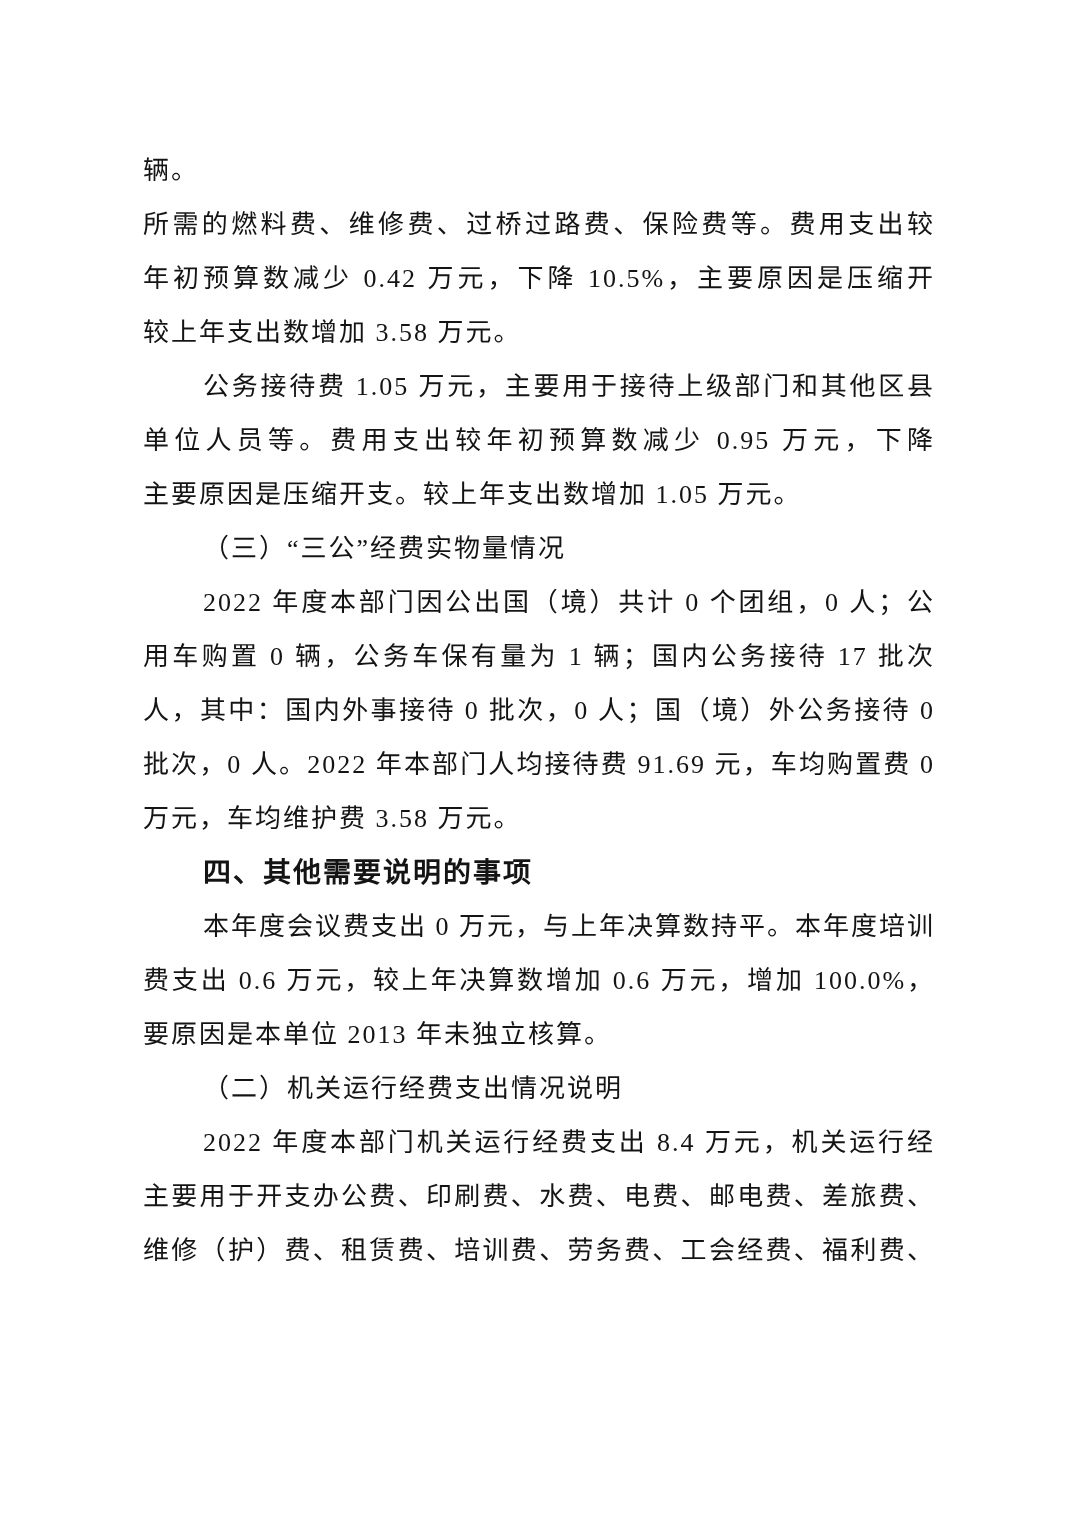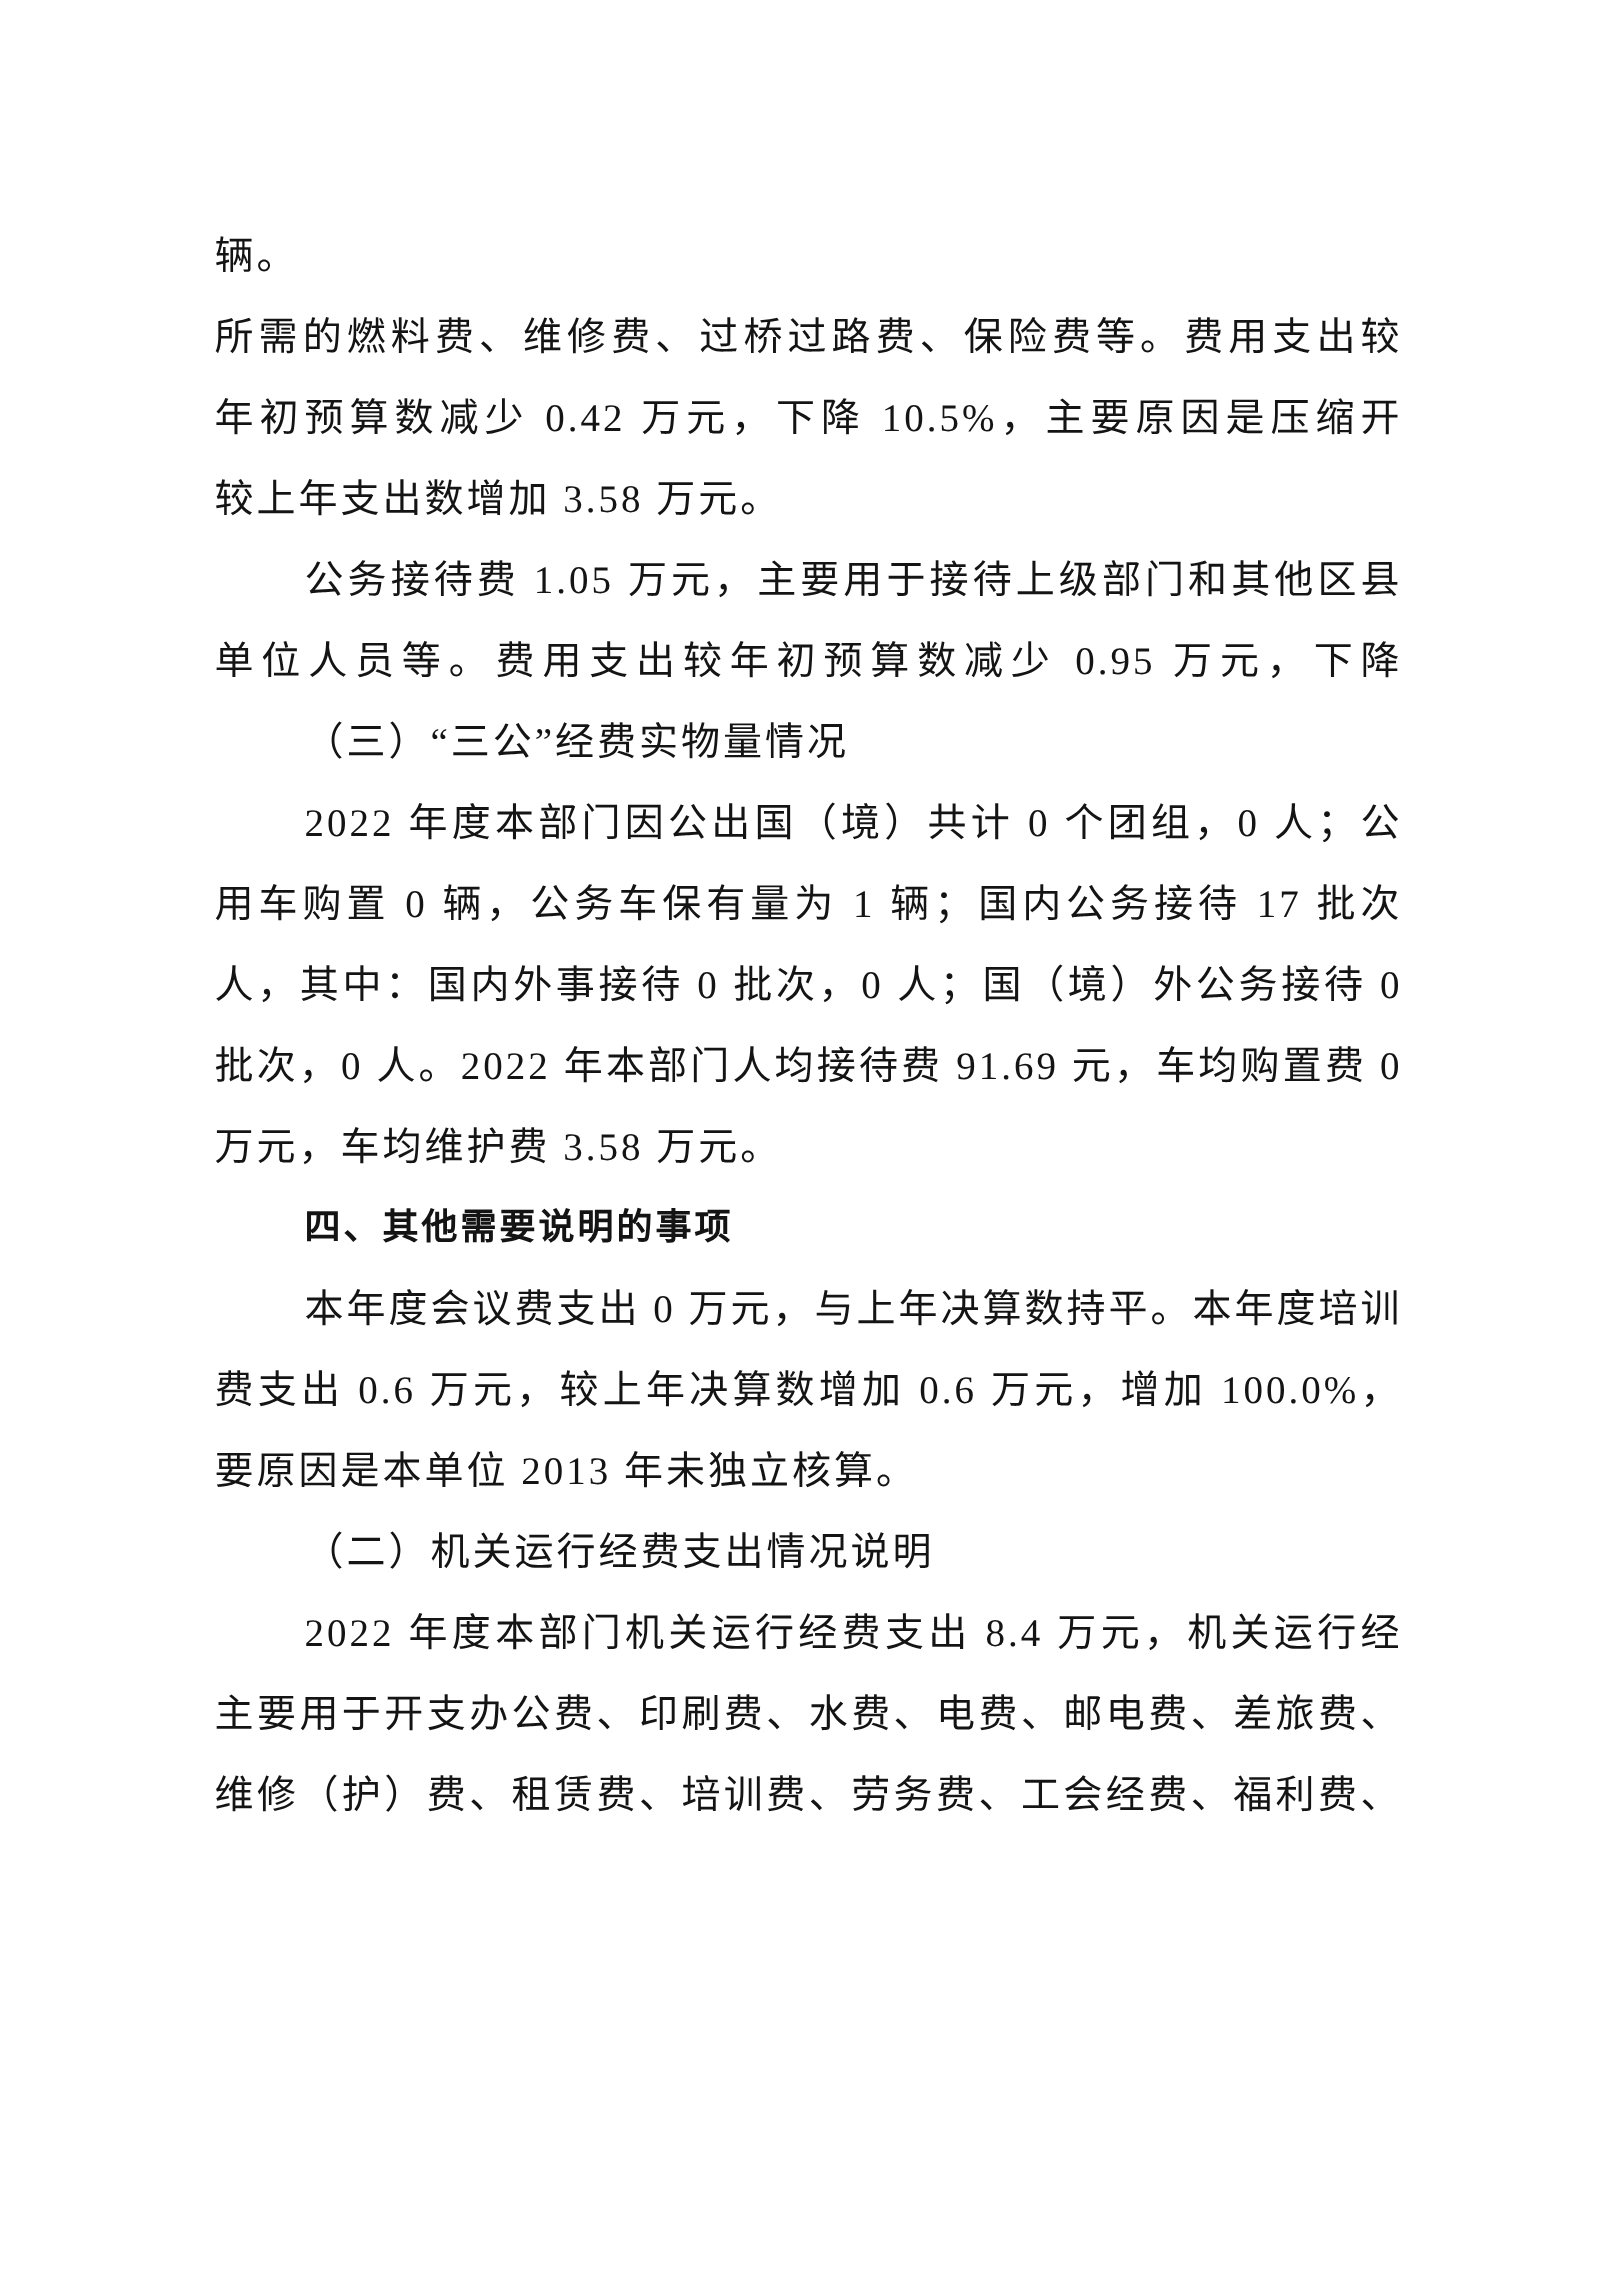--- a/index.html
+++ b/index.html
@@ -35,37 +35,38 @@
   .ind { text-indent: 60px; }
   
   .jst {
     text-align: justify;
     text-align-last: justify;
   }
   
   .hd {
     font-family: "Liberation Sans", "DejaVu Sans", sans-serif;
     font-weight: 700;
-    font-size: 24px;
+    font-size: 28px;
     letter-spacing: 2px;
   }
   
   .gap { margin-top: 8px; }
 </style>
 </head>
 <body>
 
 <div class="page">
   <div class="content">
     <div class="ln">辆。</div>
     <div class="ln jst">所需的燃料费、维修费、过桥过路费、保险费等。费用支出较</div>
     <div class="ln jst">年初预算数减少 0.42 万元，下降 10.5%，主要原因是压缩开支。</div>
     <div class="ln">较上年支出数增加 3.58 万元。</div>
     <div class="ln ind jst">公务接待费 1.05 万元，主要用于接待上级部门和其他区县</div>
     <div class="ln jst">单位人员等。费用支出较年初预算数减少 0.95 万元，下降 47.5%，</div>
+    <div class="ln">主要原因是压缩开支。较上年支出数增加 1.05 万元。</div>
     <div class="ln ind">（三）“三公”经费实物量情况</div>
     <div class="ln ind jst">2022 年度本部门因公出国（境）共计 0 个团组，0 人；公务</div>
     <div class="ln jst">用车购置 0 辆，公务车保有量为 1 辆；国内公务接待 17 批次 115</div>
     <div class="ln jst">人，其中：国内外事接待 0 批次，0 人；国（境）外公务接待 0</div>
     <div class="ln jst">批次，0 人。2022 年本部门人均接待费 91.69 元，车均购置费 0</div>
     <div class="ln">万元，车均维护费 3.58 万元。</div>
     <div class="ln ind hd">四、其他需要说明的事项</div>
     <div class="ln ind jst">本年度会议费支出 0 万元，与上年决算数持平。本年度培训</div>
     <div class="ln jst">费支出 0.6 万元，较上年决算数增加 0.6 万元，增加 100.0%，主</div>
     <div class="ln">要原因是本单位 2013 年未独立核算。</div>

